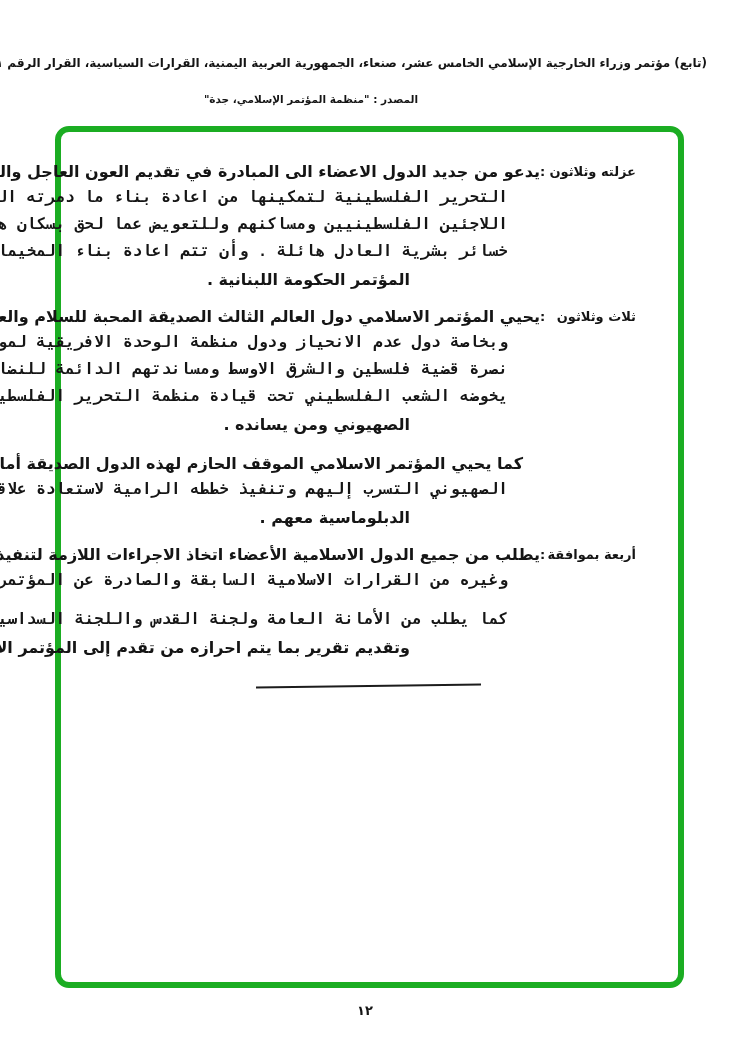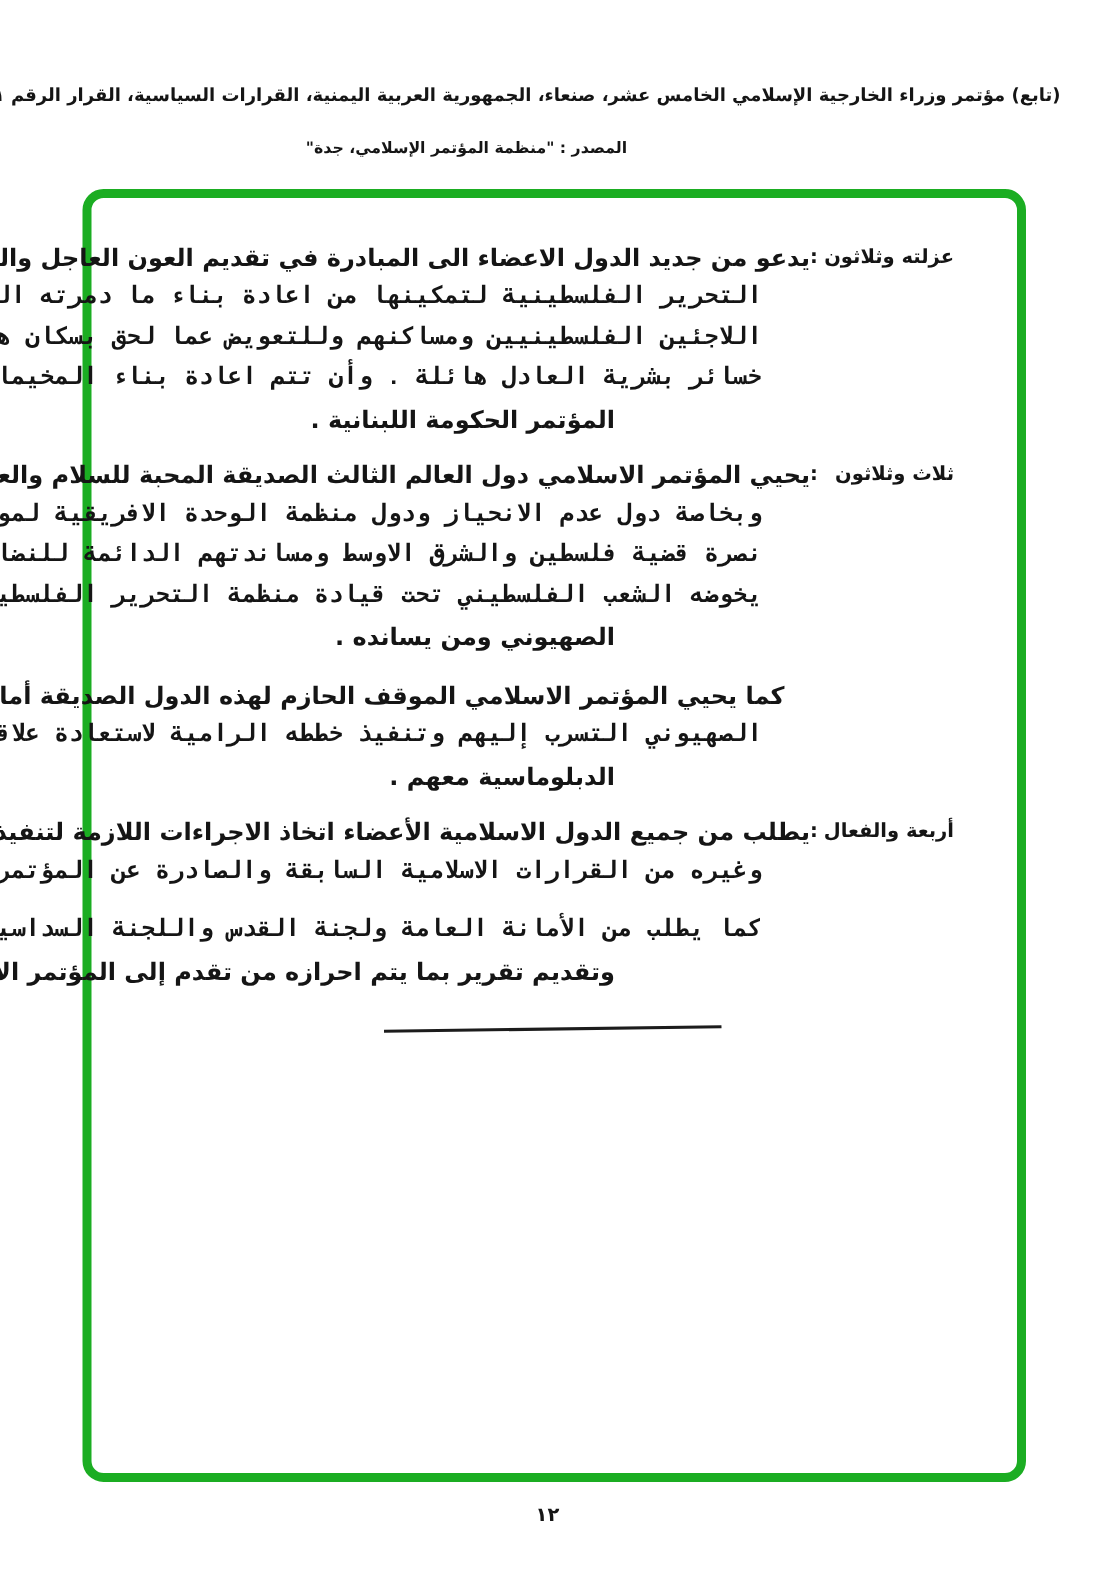--- a/index.html
+++ b/index.html
@@ -85,21 +85,21 @@
         <div class="block">
           <div class="pline sub">كما يحيي المؤتمر الاسلامي الموقف الحازم لهذه الدول الصديقة أمام محاولات العدو</div>
           <div class="pline cont">الصهيوني التسرب إليهم وتنفيذ خططه الرامية لاستعادة علاقته بهم وفك عزلته</div>
           <div class="pline ender">الدبلوماسية معهم .</div>
         </div>
       </div>
     </div>
 
     <div class="para">
       <div class="labelcol">
-        <span>أربعة والفعال</span>
+        <span>أربعة بموافقة</span>
         <span>:</span>
       </div>
       <div class="textcol">
         <div class="block">
           <div class="pline">يطلب من جميع الدول الاسلامية الأعضاء اتخاذ الاجراءات اللازمة لتنفيذ هذا القرار</div>
           <div class="pline cont">وغيره من القرارات الاسلامية السابقة والصادرة عن المؤتمر الاسلامي بهذا الشأن .</div>
         </div>
         <div class="block">
           <div class="pline cont">كما يطلب من الأمانة العامة ولجنة القدس واللجنة السداسية متابعة تنفيذ هذا القرار .</div>
           <div class="pline ender">وتقديم تقرير بما يتم احرازه من تقدم إلى المؤتمر الاسلامي القادم .</div>

